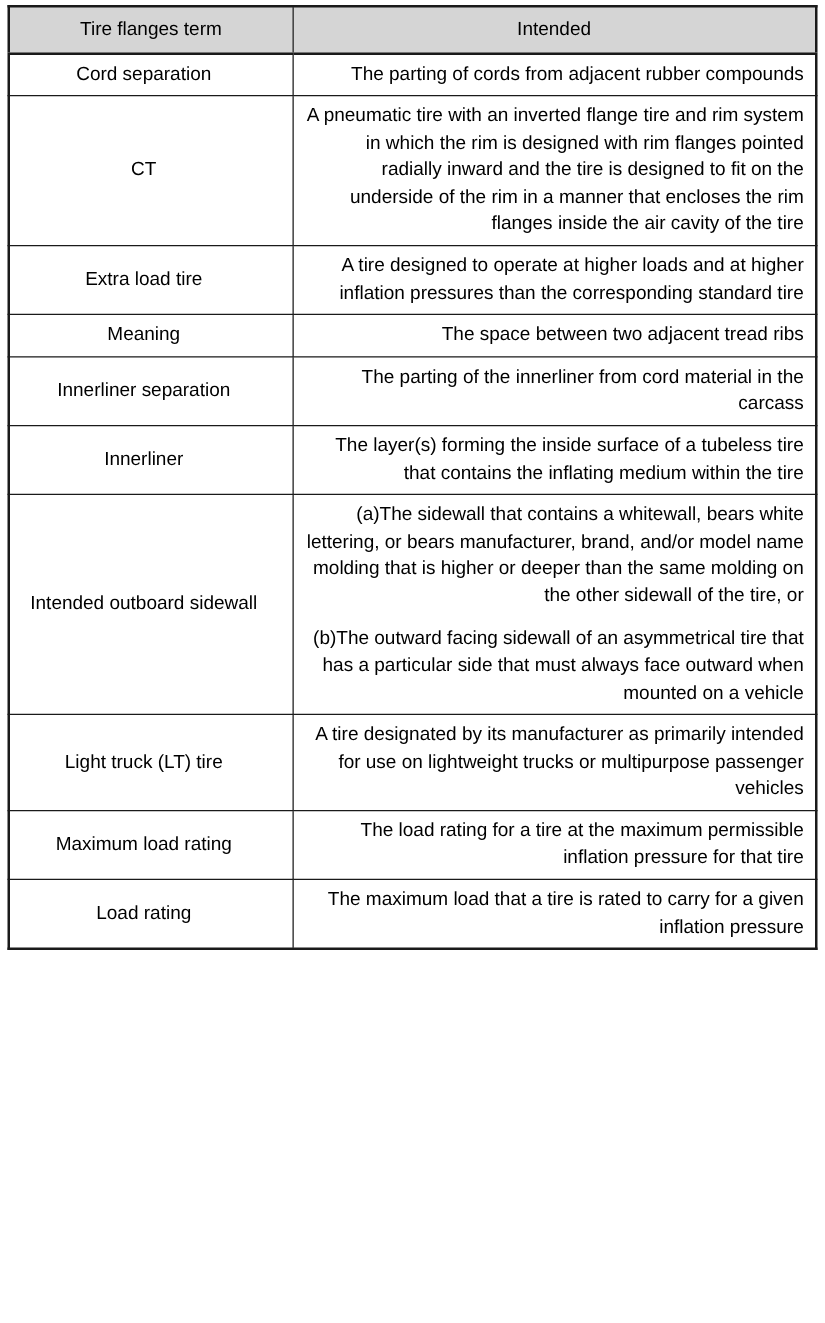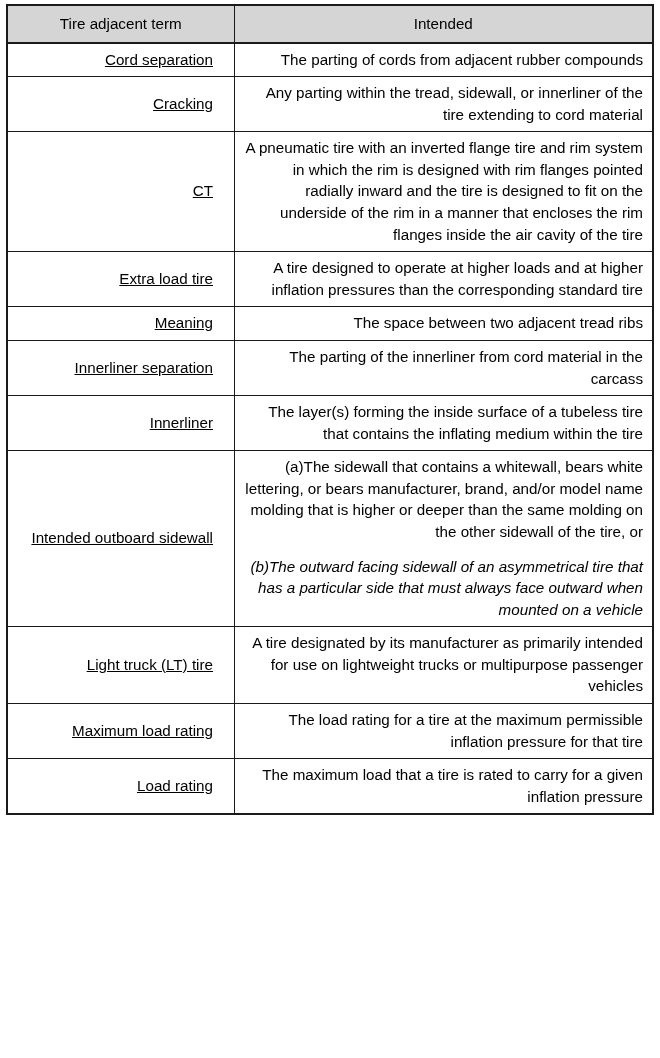--- a/index.html
+++ b/index.html
@@ -40,69 +40,59 @@
   table.glossary thead th {
     background: #d5d5d5;
     text-align: center;
     font-weight: normal;
     font-size: 15.2px;
     padding-top: 7px;
     padding-bottom: 7px;
     border-bottom: 2px solid #1a1a1a;
   }
   table.glossary td.term {
-    text-align: right;
-    text-decoration: underline;
+    text-align: center;
   }
   table.glossary td.meaning {
     text-align: right;
   }
   table.glossary td.meaning p {
     margin: 0;
   }
   table.glossary td.meaning p + p {
     margin-top: 13px;
-    font-style: italic;
   }
   
   td.term .wrap-term {
     display: block;
     max-width: 196px;
   }
 </style>
 </head>
 <body>
 
 <div id="glossary-wrap">
   <table class="glossary">
     <colgroup>
       <col class="term-col">
       <col class="meaning-col">
     </colgroup>
     <thead>
       <tr>
-        <th>Tire adjacent term</th>
+        <th>Tire flanges term</th>
         <th>Intended</th>
       </tr>
     </thead>
     <tbody id="glossary-body">
         <tr>
           <td class="term">
             <span class="wrap-term">Cord separation</span>
           </td>
           <td class="meaning">
             <p>The parting of cords from adjacent rubber compounds</p>
-          </td>
-        </tr>
-        <tr>
-          <td class="term">
-            <span class="wrap-term">Cracking</span>
-          </td>
-          <td class="meaning">
-            <p>Any parting within the tread, sidewall, or innerliner of the tire extending to cord material</p>
           </td>
         </tr>
         <tr>
           <td class="term">
             <span class="wrap-term">CT</span>
           </td>
           <td class="meaning">
             <p>A pneumatic tire with an inverted flange tire and rim system in which the rim is designed with rim flanges pointed radially inward and the tire is designed to fit on the underside of the rim in a manner that encloses the rim flanges inside the air cavity of the tire</p>
           </td>
         </tr>

